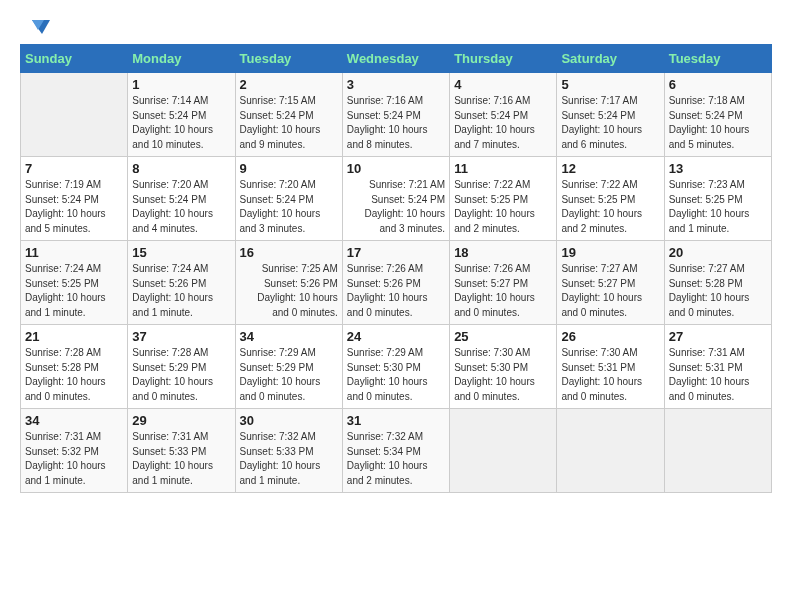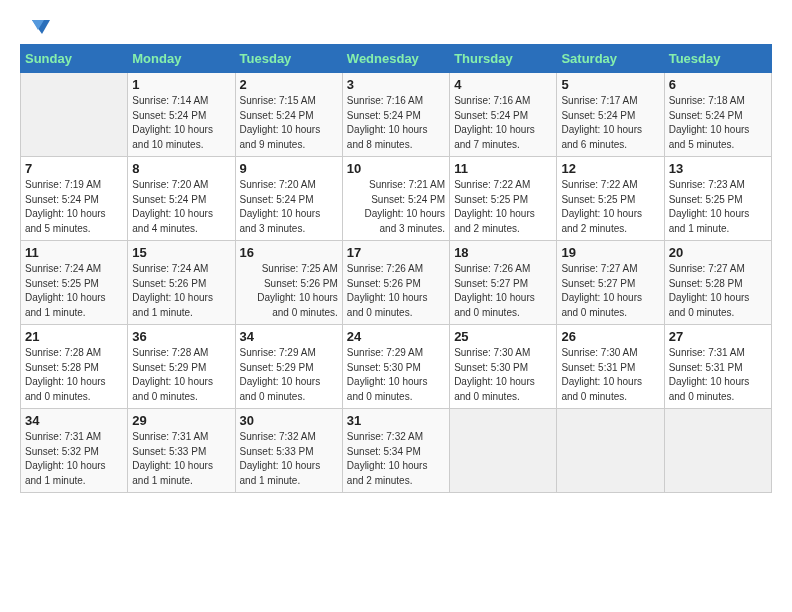--- a/index.html
+++ b/index.html
@@ -267,21 +267,21 @@
       </tr>
       <tr>
         <td>
           <span class="day-number">21</span>
           <div class="day-info" style="white-space: pre-line;">Sunrise: 7:28 AM
 Sunset: 5:28 PM
 Daylight: 10 hours
 and 0 minutes.</div>
         </td>
         <td>
-          <span class="day-number">36</span>
+          <span class="day-number">37</span>
           <div class="day-info" style="white-space: pre-line;">Sunrise: 7:28 AM
 Sunset: 5:29 PM
 Daylight: 10 hours
 and 0 minutes.</div>
         </td>
         <td>
           <span class="day-number">34</span>
           <div class="day-info" style="white-space: pre-line;">Sunrise: 7:29 AM
 Sunset: 5:29 PM
 Daylight: 10 hours

